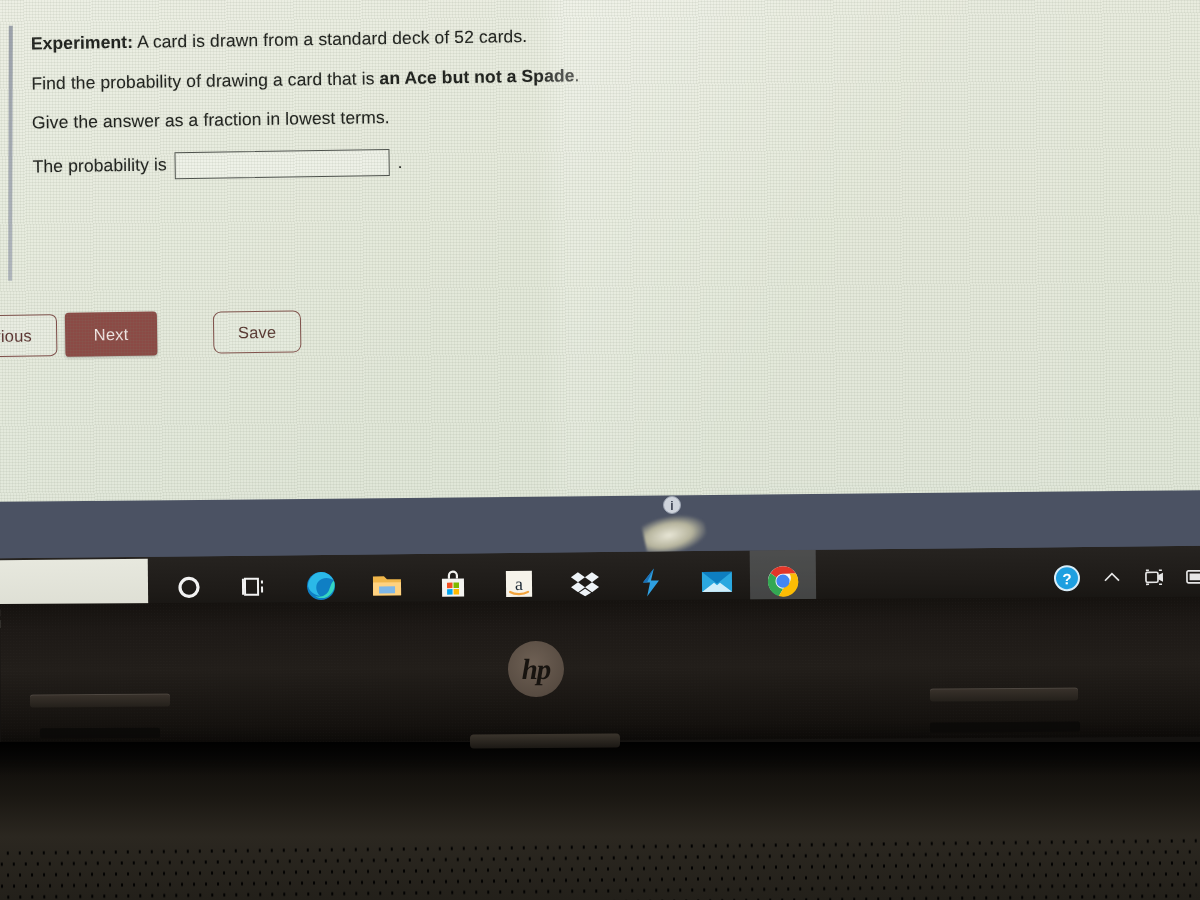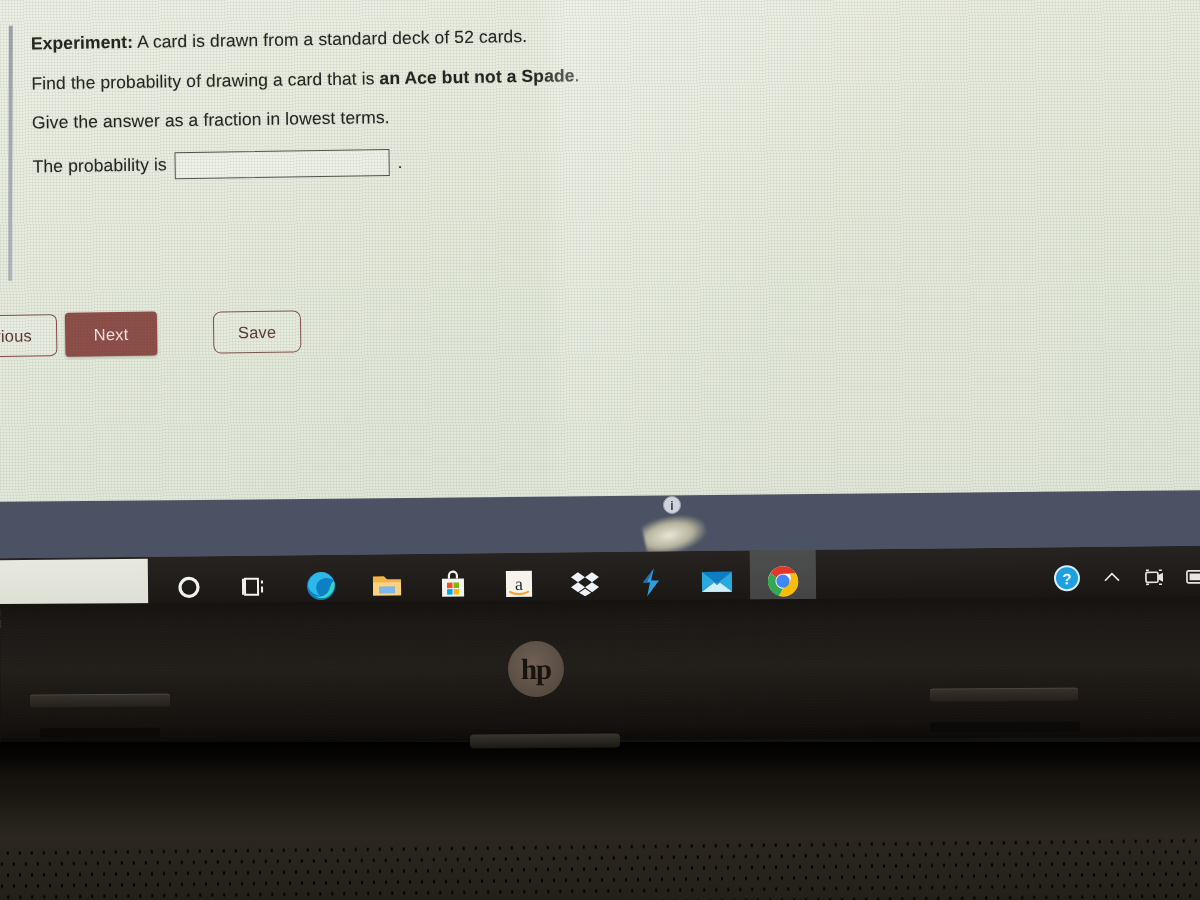--- a/index.html
+++ b/index.html
@@ -152,21 +152,21 @@
   #bezel::before{
     content:""; position:absolute; inset:0;
     background-image:radial-gradient(rgba(255,255,255,0.018) 1px, rgba(0,0,0,0) 1px);
     background-size:3px 3px;
   }
   #hp-logo {
     position:absolute; left:508px; top:641px; width:56px; height:56px;
     border-radius:50%;
     background:radial-gradient(circle at 45% 40%, #6e6054 0%, #584c42 70%, #463c34 100%);
     display:flex; align-items:center; justify-content:center;
-    font-family:"Liberation Serif", serif; font-weight:bold;
+    font-family:"Liberation Serif", serif; font-style:italic; font-weight:bold;
     font-size:29px; color:#17130f; letter-spacing:-1px;
     transform:rotate(-0.35deg);
   }
   .bumper {
     position:absolute; height:13px; border-radius:3px;
     background:linear-gradient(180deg,#3a332c,#24201b);
     box-shadow:inset 0 1px 0 rgba(255,255,255,.10);
     transform:rotate(-0.35deg);
   }
   #bumper-l { left:30px; top:694px; width:140px; }

